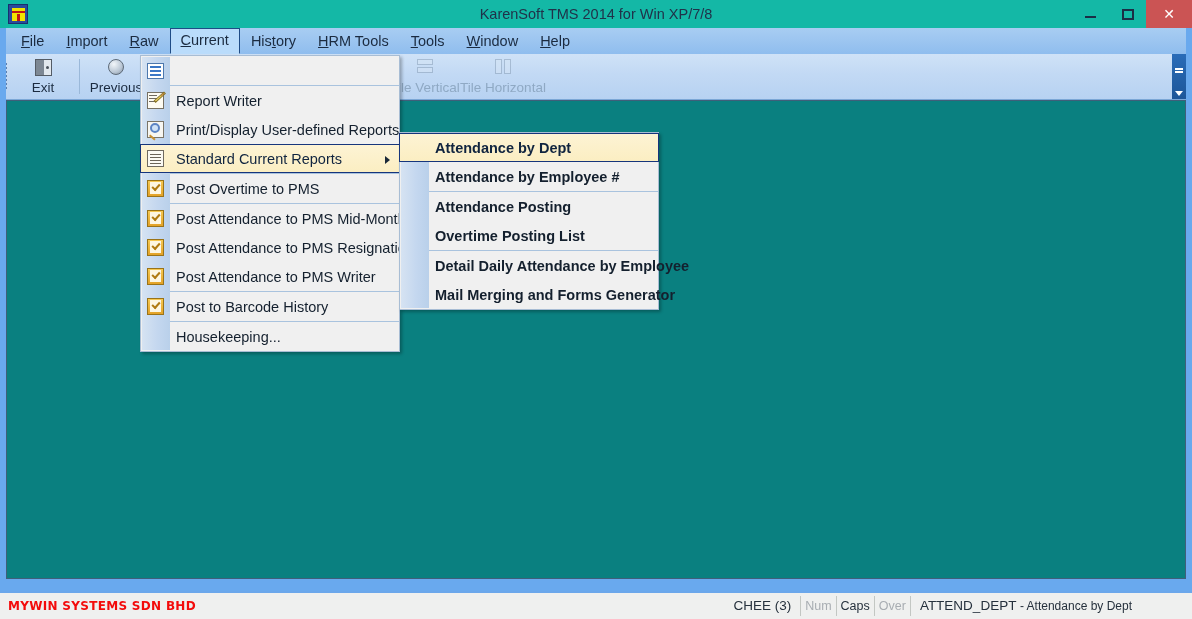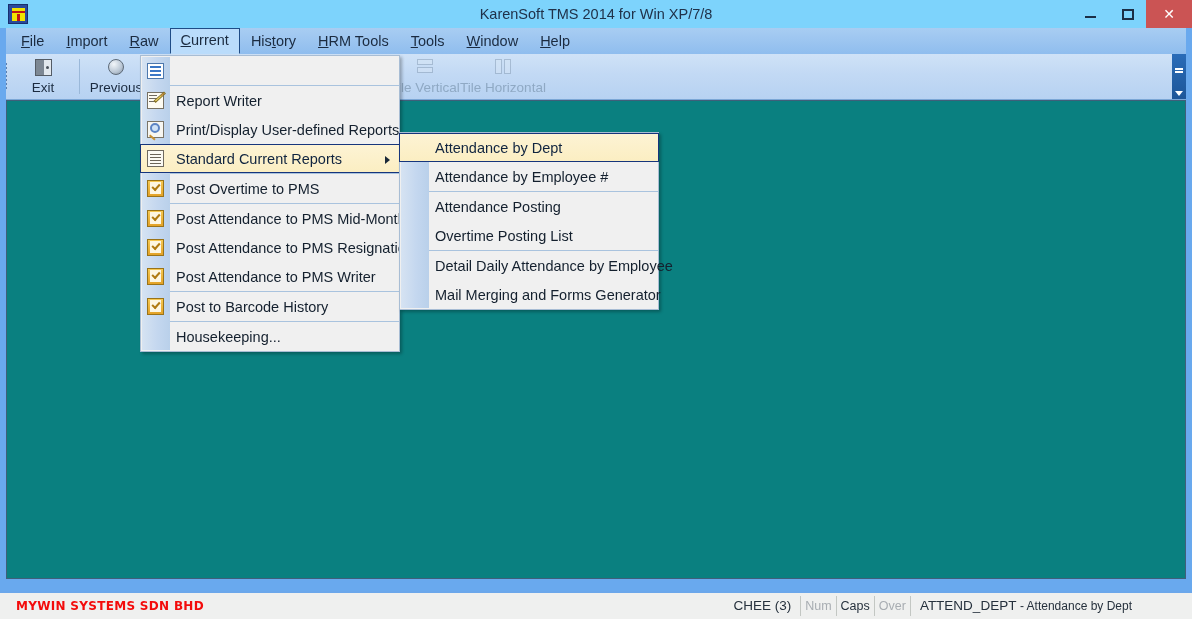--- a/index.html
+++ b/index.html
@@ -18,21 +18,21 @@
     overflow: hidden;
     background: #69a9ee;
     font-family: "Liberation Sans", sans-serif;
   }
 
   
   .titlebar {
     position: absolute;
     left: 0; top: 0;
     width: 1192px; height: 28px;
-    background: #7dd3fc;
+    background: #14b8a6;
     display: flex;
     align-items: center;
   }
   .title-icon {
     position: absolute;
     left: 8px; top: 4px;
     width: 20px; height: 20px;
     background: #2b4a9b;
     border: 1px solid #17306e;
     box-sizing: border-box;
@@ -300,21 +300,21 @@
     box-sizing: border-box;
     display: flex;
     align-items: center;
   }
   .sb-brand {
     font-family: "DejaVu Sans", sans-serif;
     font-size: 12px;
     font-weight: bold;
     color: #f30b0b;
     letter-spacing: 0.3px;
-    padding-left: 16px;
+    padding-left: 8px;
     white-space: nowrap;
   }
   .sb-spacer { flex: 1; }
   .sb-cell {
     font-size: 13.5px;
     color: #26313d;
     padding: 0 9px;
     white-space: nowrap;
     line-height: 20px;
   }
@@ -474,21 +474,21 @@
     box-sizing: border-box;
     z-index: 90;
     box-shadow: 2px 2px 3px rgba(0,0,0,0.28);
   }
   .submenu .gutter {
     position: absolute;
     left: 1px; top: 1px;
     width: 28px; height: calc(100% - 2px);
     background: linear-gradient(to right, #d6e3f2 0%, #c4d7ef 55%, #b9d0ea 100%);
   }
-  .submenu .mrow .mlabel { padding-left: 6px; }
+  .submenu .mrow .mlabel { padding-left: 6px; font-weight: bold; }
 </style>
 </head>
 <body>
 
 <div id="app">
 
   <div class="titlebar">
     <span class="title-icon">
         <span class="glyph"></span>
       </span>

